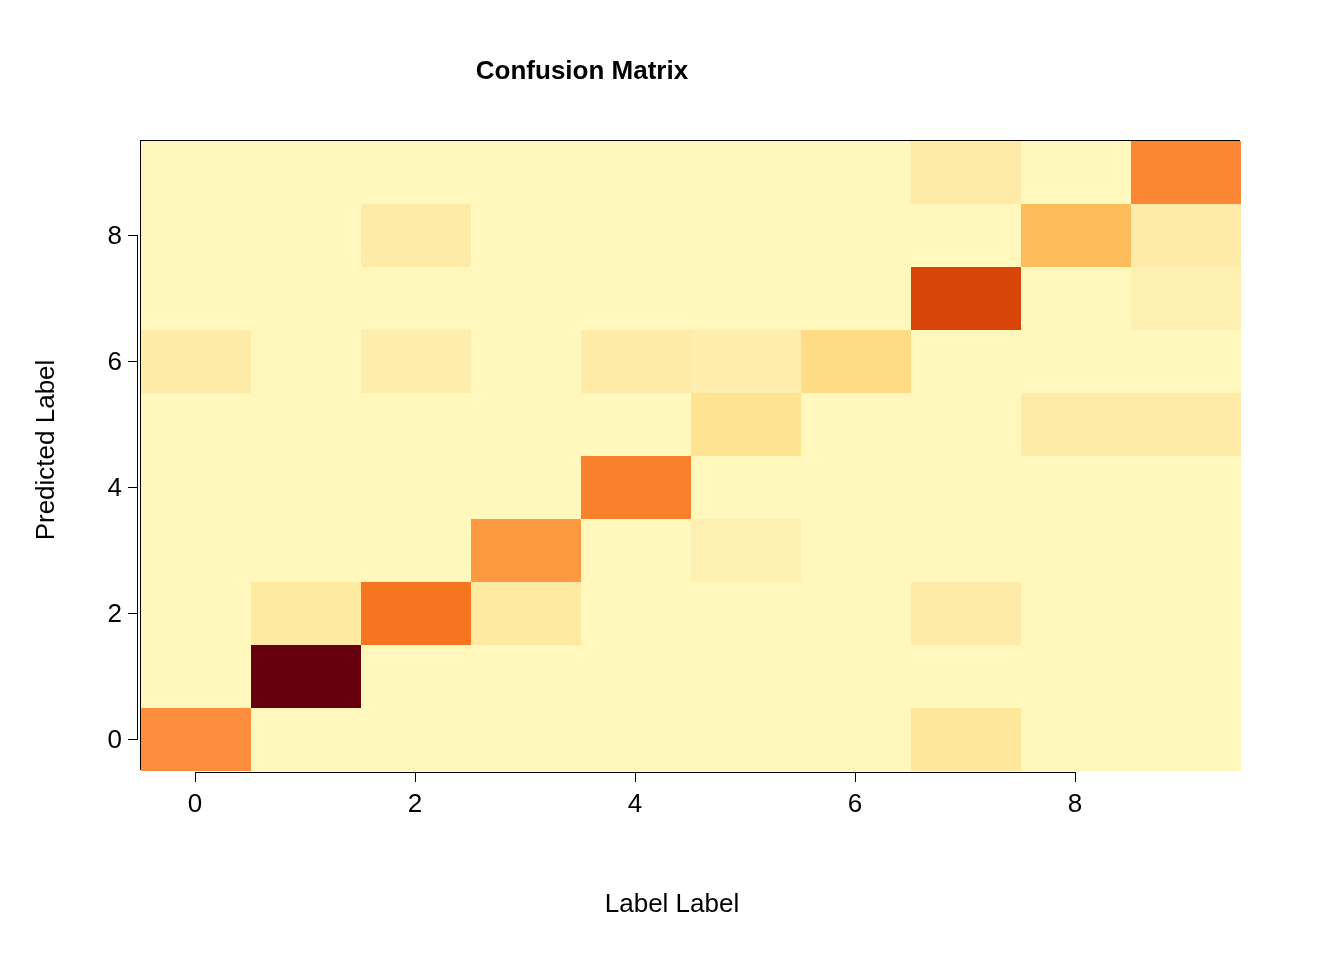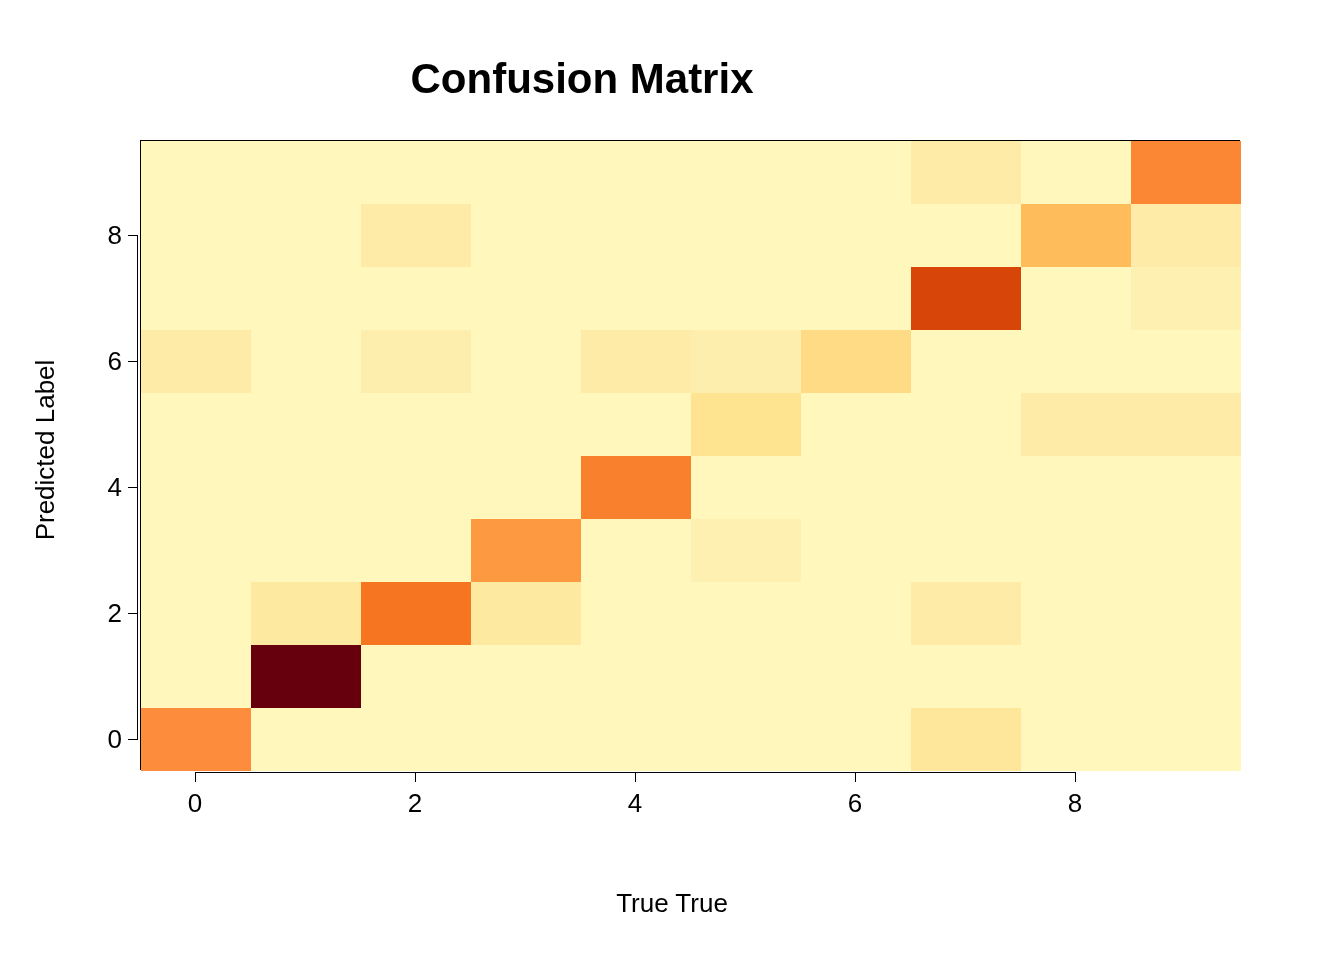--- a/index.html
+++ b/index.html
@@ -14,21 +14,21 @@
     height: 960px;
     background: #ffffff;
   }
   .title {
     position: absolute;
     top: 55px;
     left: 0;
     width: 1164px;
     text-align: center;
     font-weight: bold;
-    font-size: 42px;
+    font-size: 26px;
     color: #000;
   }
   .ylabel {
     position: absolute;
     left: 45px;
     top: 450px;
     transform: translate(-50%, -50%) rotate(-90deg);
     font-size: 26px;
     color: #000;
   }
@@ -78,21 +78,21 @@
     background: #000;
   }
 </style>
 </head>
 <body>
 
 <div class="stage">
 
   <div class="title">Confusion Matrix</div>
   <div class="ylabel">Predicted Label</div>
-  <div class="xlabel">True True</div>
+  <div class="xlabel">Label Label</div>
 
   <div class="plot" id="plot">
       <div class="cell" style="left: 0px; top: 567px; width: 110px; height: 63px; background: rgb(255, 247, 188);"></div>
       <div class="cell" style="left: 110px; top: 567px; width: 110px; height: 63px; background: rgb(255, 247, 188);"></div>
       <div class="cell" style="left: 220px; top: 567px; width: 110px; height: 63px; background: rgb(255, 247, 188);"></div>
       <div class="cell" style="left: 330px; top: 567px; width: 110px; height: 63px; background: rgb(255, 247, 188);"></div>
       <div class="cell" style="left: 440px; top: 567px; width: 110px; height: 63px; background: rgb(255, 247, 188);"></div>
       <div class="cell" style="left: 550px; top: 567px; width: 110px; height: 63px; background: rgb(255, 247, 188);"></div>
       <div class="cell" style="left: 660px; top: 567px; width: 110px; height: 63px; background: rgb(255, 247, 188);"></div>
       <div class="cell" style="left: 770px; top: 567px; width: 110px; height: 63px; background: rgb(255, 247, 188);"></div>

